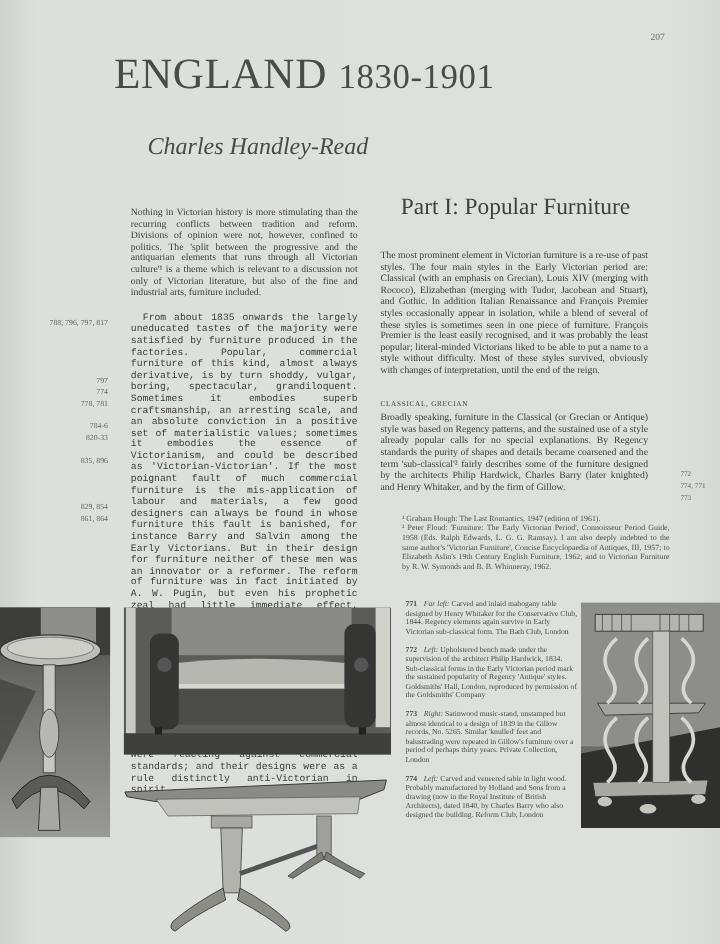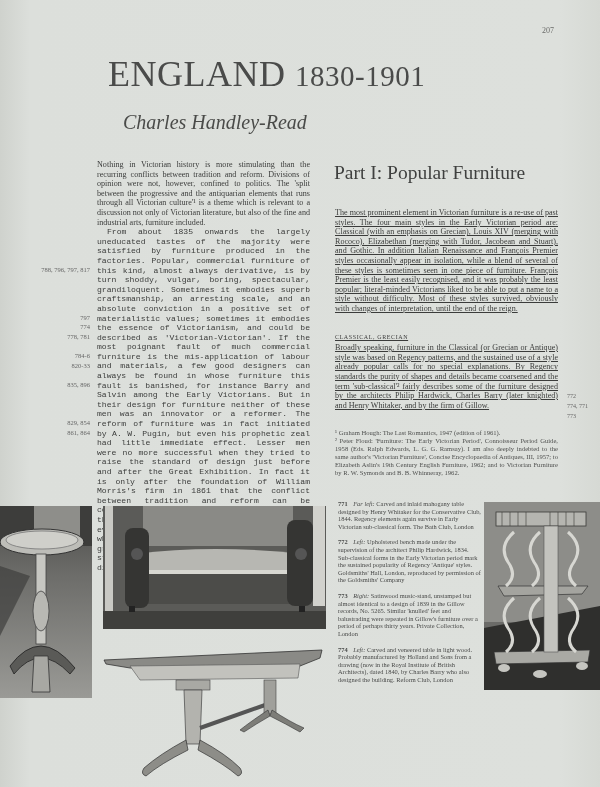--- a/index.html
+++ b/index.html
@@ -23,37 +23,37 @@
     white-space: nowrap;
   }
   .title .years { font-size: 29px; font-variant-numeric: oldstyle-nums; }
   .author {
     position: absolute; left: 95px; top: 111px; font-size: 20px; font-style: italic; color: #4a4b49; margin-left: 28px;
   }
   .col-left {
     position: absolute; left: 97px; top: 160px; width: 213px;
     font-size: 8.1px; line-height: 9.6px; text-align: justify; color: #3b3c3b;
   }
-  .col-left p { margin: 0; text-indent: 0; }
+  .col-left p { margin: 12px; text-indent: 0; }
   .col-left p + p { text-indent: 10px; font-family: Liberation Mono, monospace; }
   .margin-refs {
     position: absolute; left: 0; top: 0; width: 90px;
   }
   .mref {
     position: absolute; right: 0; font-size: 6.5px; color: #666; text-align: right; white-space: nowrap;
   }
   .part-title {
     position: absolute; left: 334px; top: 162px; font-size: 19.5px; color: #3f403f; white-space: nowrap; text-align: right;
   }
   .part-subtitle {
     position: absolute; left: 334px; top: 185px; font-size: 14.5px; font-style: italic; color: #4d4e4c; white-space: nowrap;
   }
   .col-right {
-    position: absolute; left: 335px; top: 208px; width: 223px;
-    font-size: 8.1px; line-height: 9.6px; text-align: justify; color: #3b3c3b; text-decoration: underline;
+    position: absolute; left: 317px; top: 208px; width: 223px;
+    font-size: 8.1px; line-height: 9.6px; text-align: justify; color: #3b3c3b;
   }
   .col-right p { margin: 0; }
   .section-head {
     font-size: 6px; letter-spacing: 0.6px; text-transform: uppercase; color: #3e3e3e;
     margin-top: 19px !important; margin-bottom: 1px !important;
   }
   .footnotes {
     position: absolute; left: 335px; top: 429px; width: 223px;
     font-size: 6.6px; line-height: 8.1px; text-align: justify; color: #4e4f4e;
   }
@@ -70,21 +70,21 @@
   .photo { position: absolute; overflow: hidden; }
   .photo svg { display: block; }
 </style>
 </head>
 <body>
 
 <div class="page">
 
   <div class="page-number">207</div>
 
-  <h1 class="title" style="margin:15px;text-align:right;">
+  <h1 class="title" style="margin:2px;text-align:right;">
     <span>ENGLAND</span>
     <span class="years">1830-1901</span>
   </h1>
 
   <div class="author">Charles Handley-Read</div>
 
   <div class="col-left">
     <p>Nothing in Victorian history is more stimulating than the recurring conflicts between tradition and reform. Divisions of opinion were not, however, confined to politics. The 'split between the progressive and the antiquarian elements that runs through all Victorian culture'¹ is a theme which is relevant to a discussion not only of Victorian literature, but also of the fine and industrial arts, furniture included.</p>
     <p>From about 1835 onwards the largely uneducated tastes of the majority were satisfied by furniture produced in the factories. Popular, commercial furniture of this kind, almost always derivative, is by turn shoddy, vulgar, boring, spectacular, grandiloquent. Sometimes it embodies superb craftsmanship, an arresting scale, and an absolute conviction in a positive set of materialistic values; sometimes it embodies the essence of Victorianism, and could be described as 'Victorian-Victorian'. If the most poignant fault of much commercial furniture is the mis-application of labour and materials, a few good designers can always be found in whose furniture this fault is banished, for instance Barry and Salvin among the Early Victorians. But in their design for furniture neither of these men was an innovator or a reformer. The reform of furniture was in fact initiated by A. W. Pugin, but even his prophetic zeal had little immediate effect. Lesser men were no more successful when they tried to raise the standard of design just before and after the Great Exhibition. In fact it is only after the foundation of William Morris's firm in 1861 that the conflict between tradition and reform can be consistently traced throughout the rest of the century. Reformers' furniture was evolved chiefly by progressive architects who on aesthetic, rational, or moral grounds were reacting against commercial standards; and their designs were as a rule distinctly anti-Victorian in spirit.</p>
   </div>

